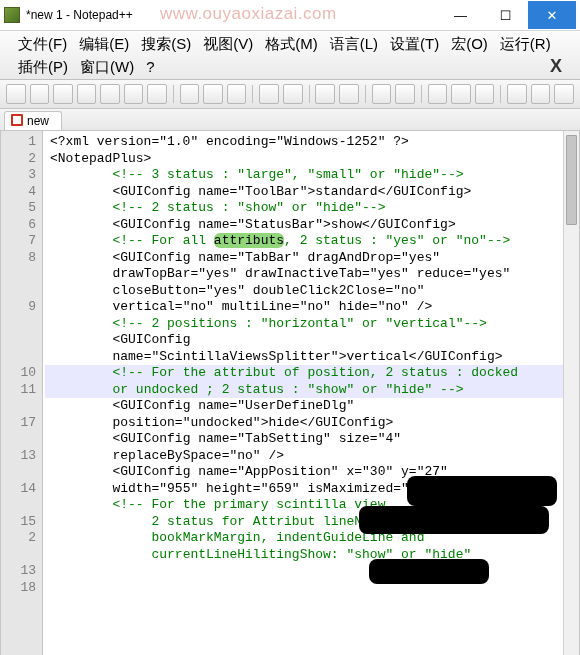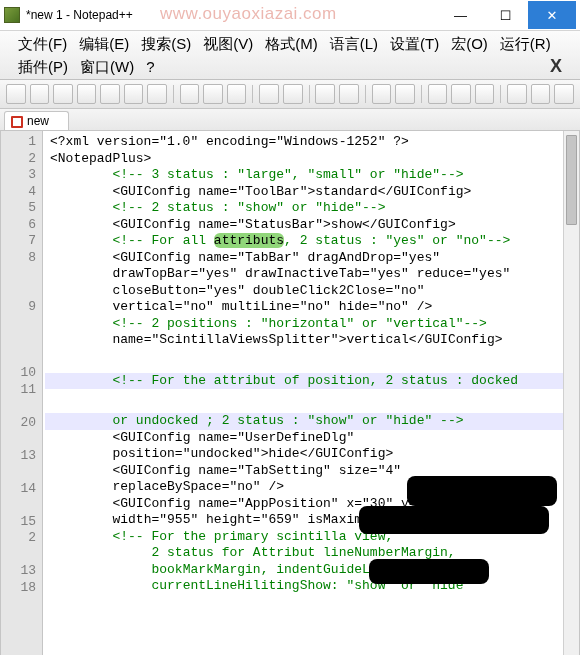--- a/index.html
+++ b/index.html
@@ -13,29 +13,29 @@
 .winbtn.min { background: #fff; }
 .winbtn.max { background: #fff; }
 .winbtn.cls { background: #2d7ed6; color: #fff; width: 48px; }
 .menubar { background: linear-gradient(#fcfcfc,#eaeaea); border-top: 1px solid #d5d5d5; border-bottom: 1px solid #c0c0c0; display: flex; flex-wrap: wrap; padding: 2px 12px 0; font-size: 15px; }
 .menuitem { padding: 2px 6px; cursor: default; }
 .menubar .close-x { margin-left: auto; font-size: 18px; padding: 0 6px; font-weight: bold; color: #333; }
 .toolbar { background: linear-gradient(#f8f8f8,#e5e5e5); padding: 4px 6px; border-bottom: 1px solid #c5c5c5; display: flex; gap: 4px; align-items: center; flex-wrap: nowrap; overflow: hidden; }
 .tbicon { width: 20px; height: 20px; border: 1px solid #b8b8b8; background: linear-gradient(#fff,#e8e8e8); border-radius: 2px; display: inline-block; position: relative; }
 .tbsep { width:1px; height:18px; background:#c0c0c0; margin:0 2px; }
 .tabbar { background: linear-gradient(#f5f5f5,#e8e8e8); padding: 2px 4px 0; border-bottom: 1px solid #c5c5c5; display: flex; }
-.tab { display: flex; align-items: flex-end; gap: 4px; background: #fff; border: 1px solid #c5c5c5; border-bottom: none; border-radius: 3px 3px 0 0; padding: 2px 19px 2px 6px; font-size: 12px; }
+.tab { display: flex; align-items: flex-start; gap: 4px; background: #fff; border: 1px solid #c5c5c5; border-bottom: none; border-radius: 3px 3px 0 0; padding: 2px 12px 2px 6px; font-size: 12px; }
 .tab-icon { width: 12px; height: 12px; background: #cc3020; border-radius: 1px; position: relative; }
 .tab-icon::after { content:""; position:absolute; inset:2px; background:#fff; }
 .editor-wrap { display: flex; height: 540px; border: 1px solid #c5c5c5; border-top: none; position: relative; }
 .gutter { width: 42px; background: #e6e6e6; border-right: 1px solid #c5c5c5; font-family: "Courier New", monospace; font-size: 13px; color: #808080; text-align: right; padding: 3px 6px 0 0; line-height: 16.5px; }
 .gutter .gline { height: 16.5px; }
 .code { flex: 1; background: #fff; font-family: "Courier New", monospace; font-size: 13px; color: #000; padding: 3px 2px; overflow: hidden; position: relative; }
 .codeline { min-height: 16.5px; white-space: pre-wrap; word-break: break-all; padding-left: 5px; }
-.hl-line { background: #e8e8ff; margin-top: 24px; }
+.hl-line { background: #e8e8ff; }
 .hl-word { background: #91d67a; border-radius: 6px; }
 .cmt { color: #008000; }
 .blkscr { position: absolute; background: #000; border-radius: 8px; }
 .scroll-v { position: absolute; right: 0; top: 0; width: 16px; height: 100%; background: #f0f0f0; border-left:1px solid #d0d0d0; }
 .scroll-thumb { position:absolute; top:4px; left:2px; width:11px; height:90px; background:#c5c5c5; border:1px solid #a5a5a5; border-radius:1px; }
 </style>
 </head>
 <body>
 
 <div class="titlebar">
@@ -115,21 +115,21 @@
       <div class="gline">8</div>
       <div class="gline"></div>
       <div class="gline"></div>
       <div class="gline">9</div>
       <div class="gline"></div>
       <div class="gline"></div>
       <div class="gline"></div>
       <div class="gline">10</div>
       <div class="gline">11</div>
       <div class="gline"></div>
-      <div class="gline">20</div>
+      <div class="gline">17</div>
       <div class="gline"></div>
       <div class="gline">13</div>
       <div class="gline"></div>
       <div class="gline">14</div>
       <div class="gline"></div>
       <div class="gline">15</div>
       <div class="gline">2</div>
       <div class="gline"></div>
       <div class="gline">13</div>
       <div class="gline">18</div>
@@ -142,20 +142,21 @@
       <div class="codeline"><span class="cmt">        &lt;!-- 3 status : "large", "small" or "hide"--&gt;</span></div>
       <div class="codeline">        &lt;GUIConfig name="ToolBar"&gt;standard&lt;/GUIConfig&gt;</div>
       <div class="codeline"><span class="cmt">        &lt;!-- 2 status : "show" or "hide"--&gt;</span></div>
       <div class="codeline">        &lt;GUIConfig name="StatusBar"&gt;show&lt;/GUIConfig&gt;</div>
       <div class="codeline"><span class="cmt">        &lt;!-- For all </span><span class="hl-word">attributs</span><span class="cmt">, 2 status : "yes" or "no"--&gt;</span></div>
       <div class="codeline">        &lt;GUIConfig name="TabBar" dragAndDrop="yes" </div>
       <div class="codeline">        drawTopBar="yes" drawInactiveTab="yes" reduce="yes" </div>
       <div class="codeline">        closeButton="yes" doubleClick2Close="no" </div>
       <div class="codeline">        vertical="no" multiLine="no" hide="no" /&gt;</div>
       <div class="codeline"><span class="cmt">        &lt;!-- 2 positions : "horizontal" or "vertical"--&gt;</span></div>
+      <div class="codeline">        &lt;GUIConfig </div>
       <div class="codeline">        name="ScintillaViewsSplitter"&gt;vertical&lt;/GUIConfig&gt;</div>
       <div class="codeline hl-line"><span class="cmt">        &lt;!-- For the attribut of position, 2 status : docked </span></div>
       <div class="codeline hl-line"><span class="cmt">        or undocked ; 2 status : "show" or "hide" --&gt;</span></div>
       <div class="codeline">        &lt;GUIConfig name="UserDefineDlg" </div>
       <div class="codeline">        position="undocked"&gt;hide&lt;/GUIConfig&gt;</div>
       <div class="codeline">        &lt;GUIConfig name="TabSetting" size="4" </div>
       <div class="codeline">        replaceBySpace="no" /&gt;</div>
       <div class="codeline">        &lt;GUIConfig name="AppPosition" x="30" y="27" </div>
       <div class="codeline">        width="955" height="659" isMaximized="no" /&gt;</div>
       <div class="codeline"><span class="cmt">        &lt;!-- For the primary scintilla view,</span></div>

